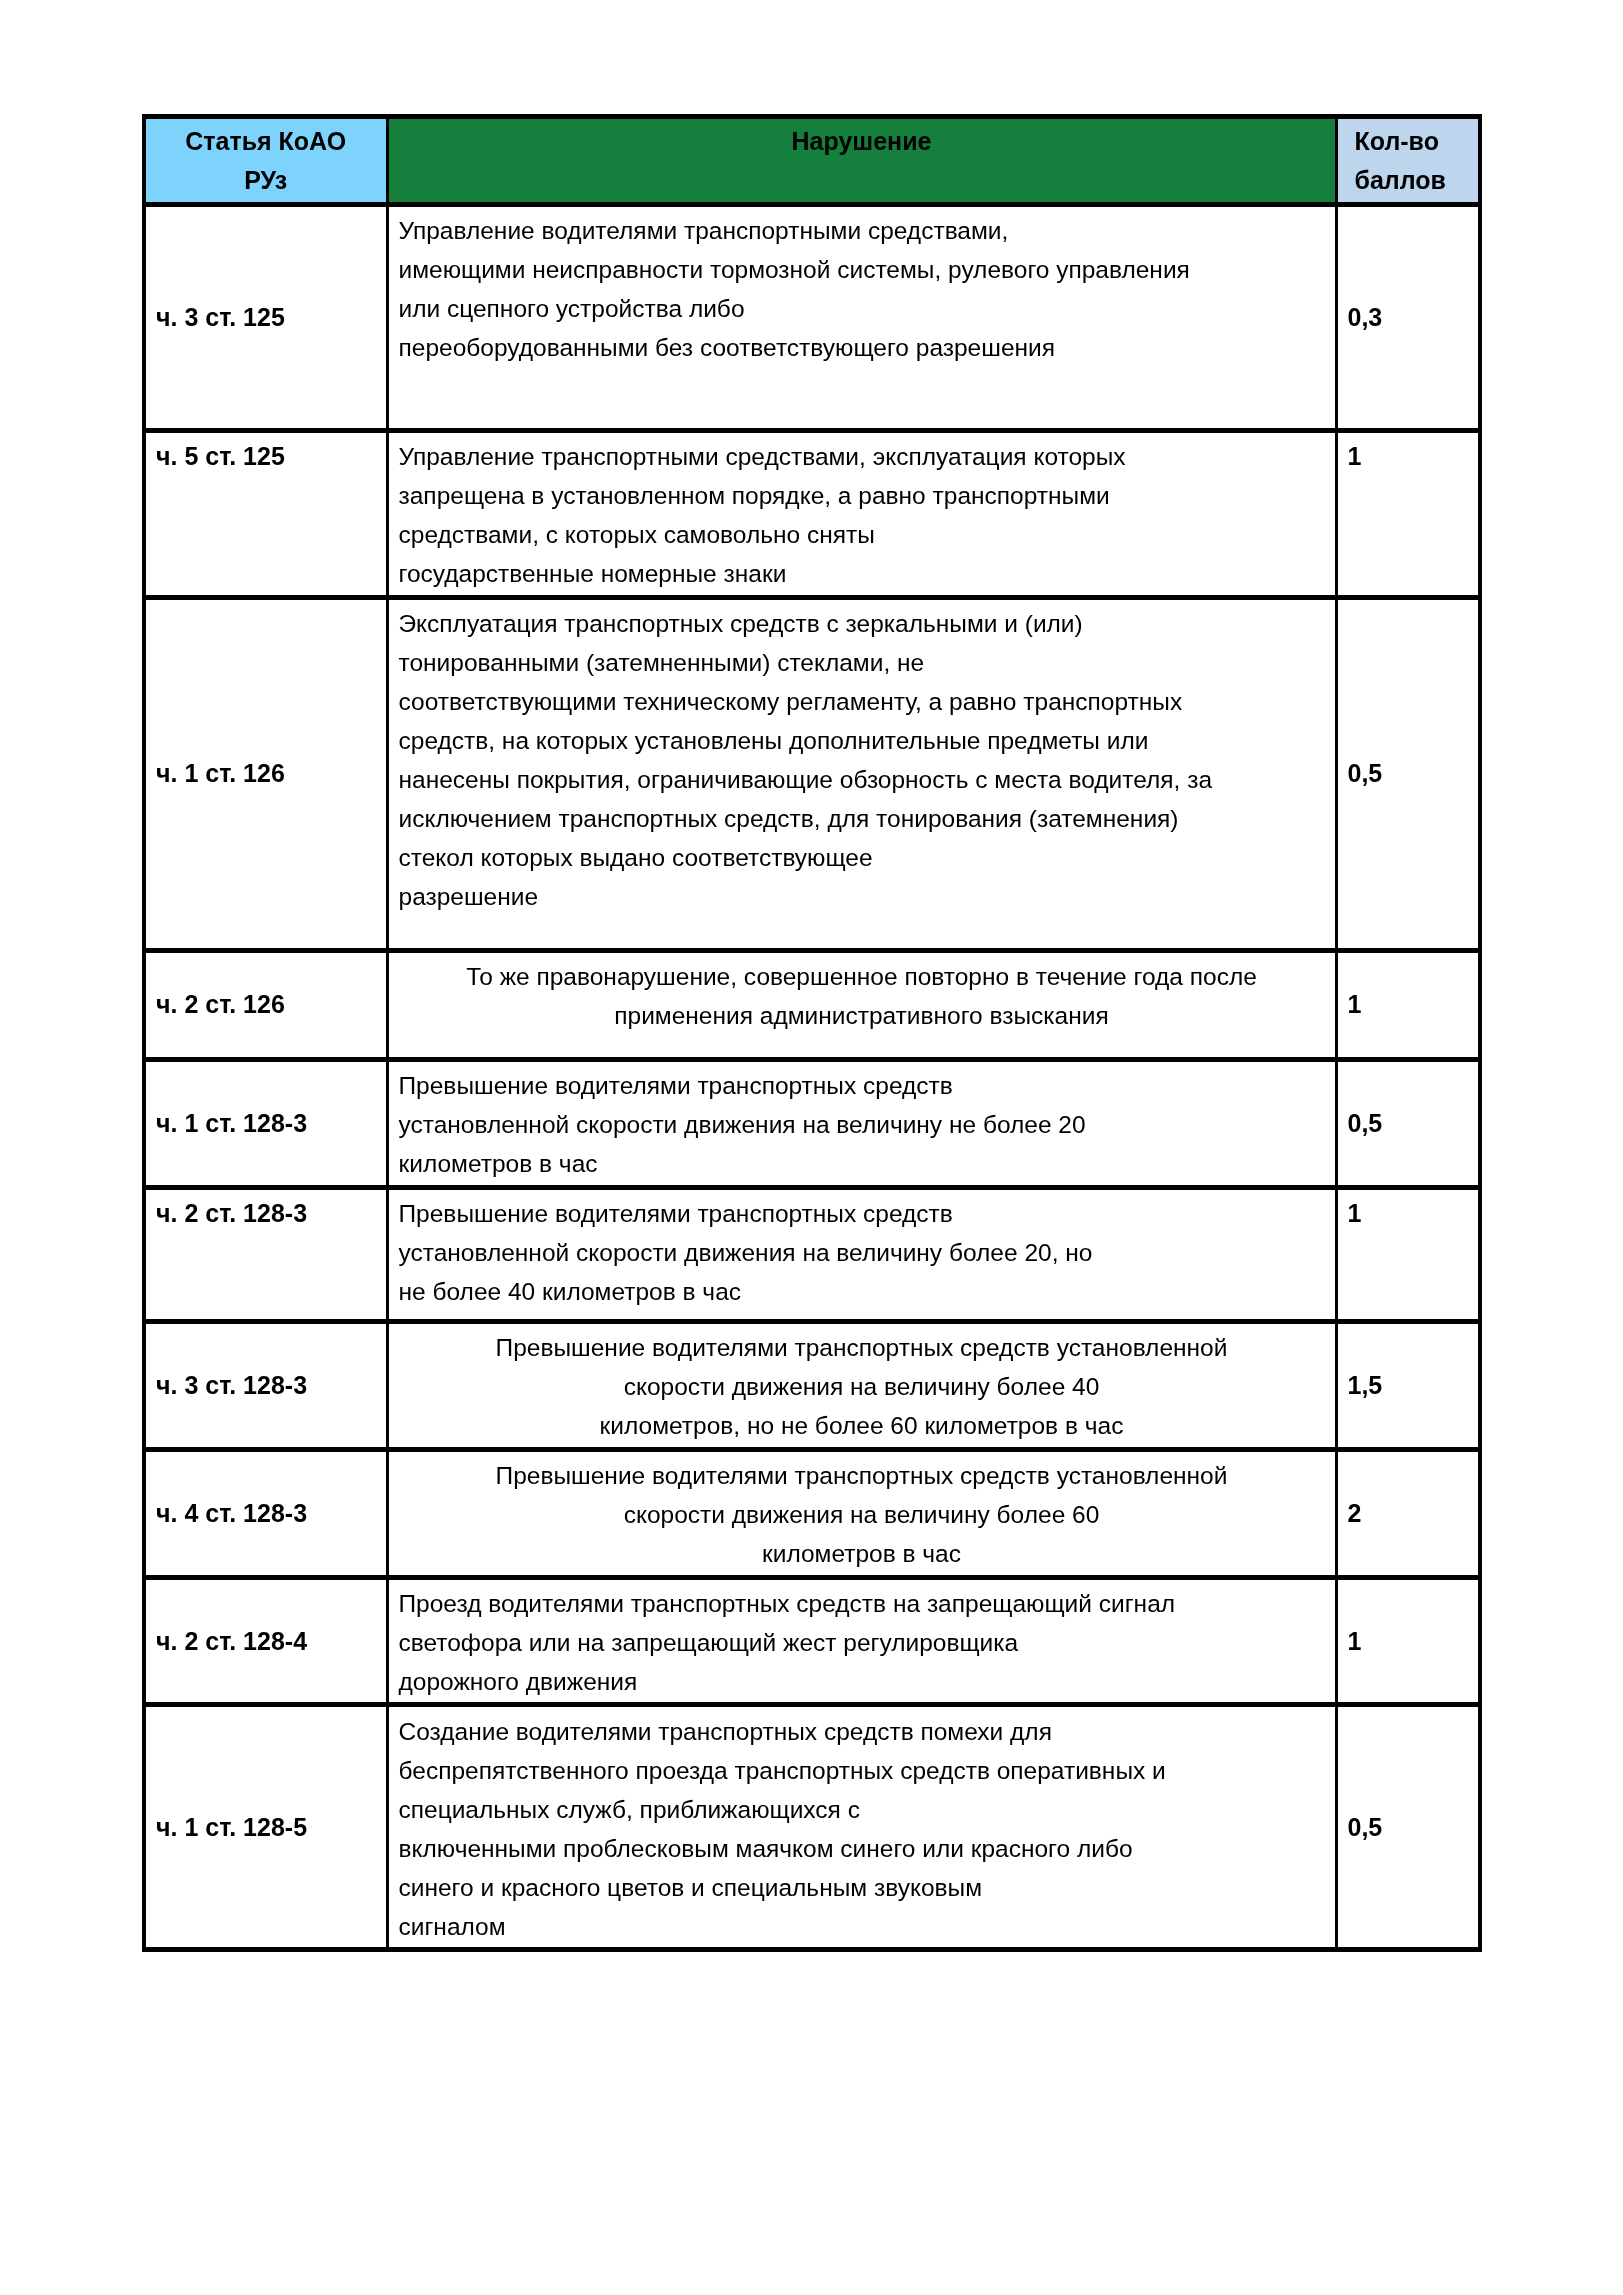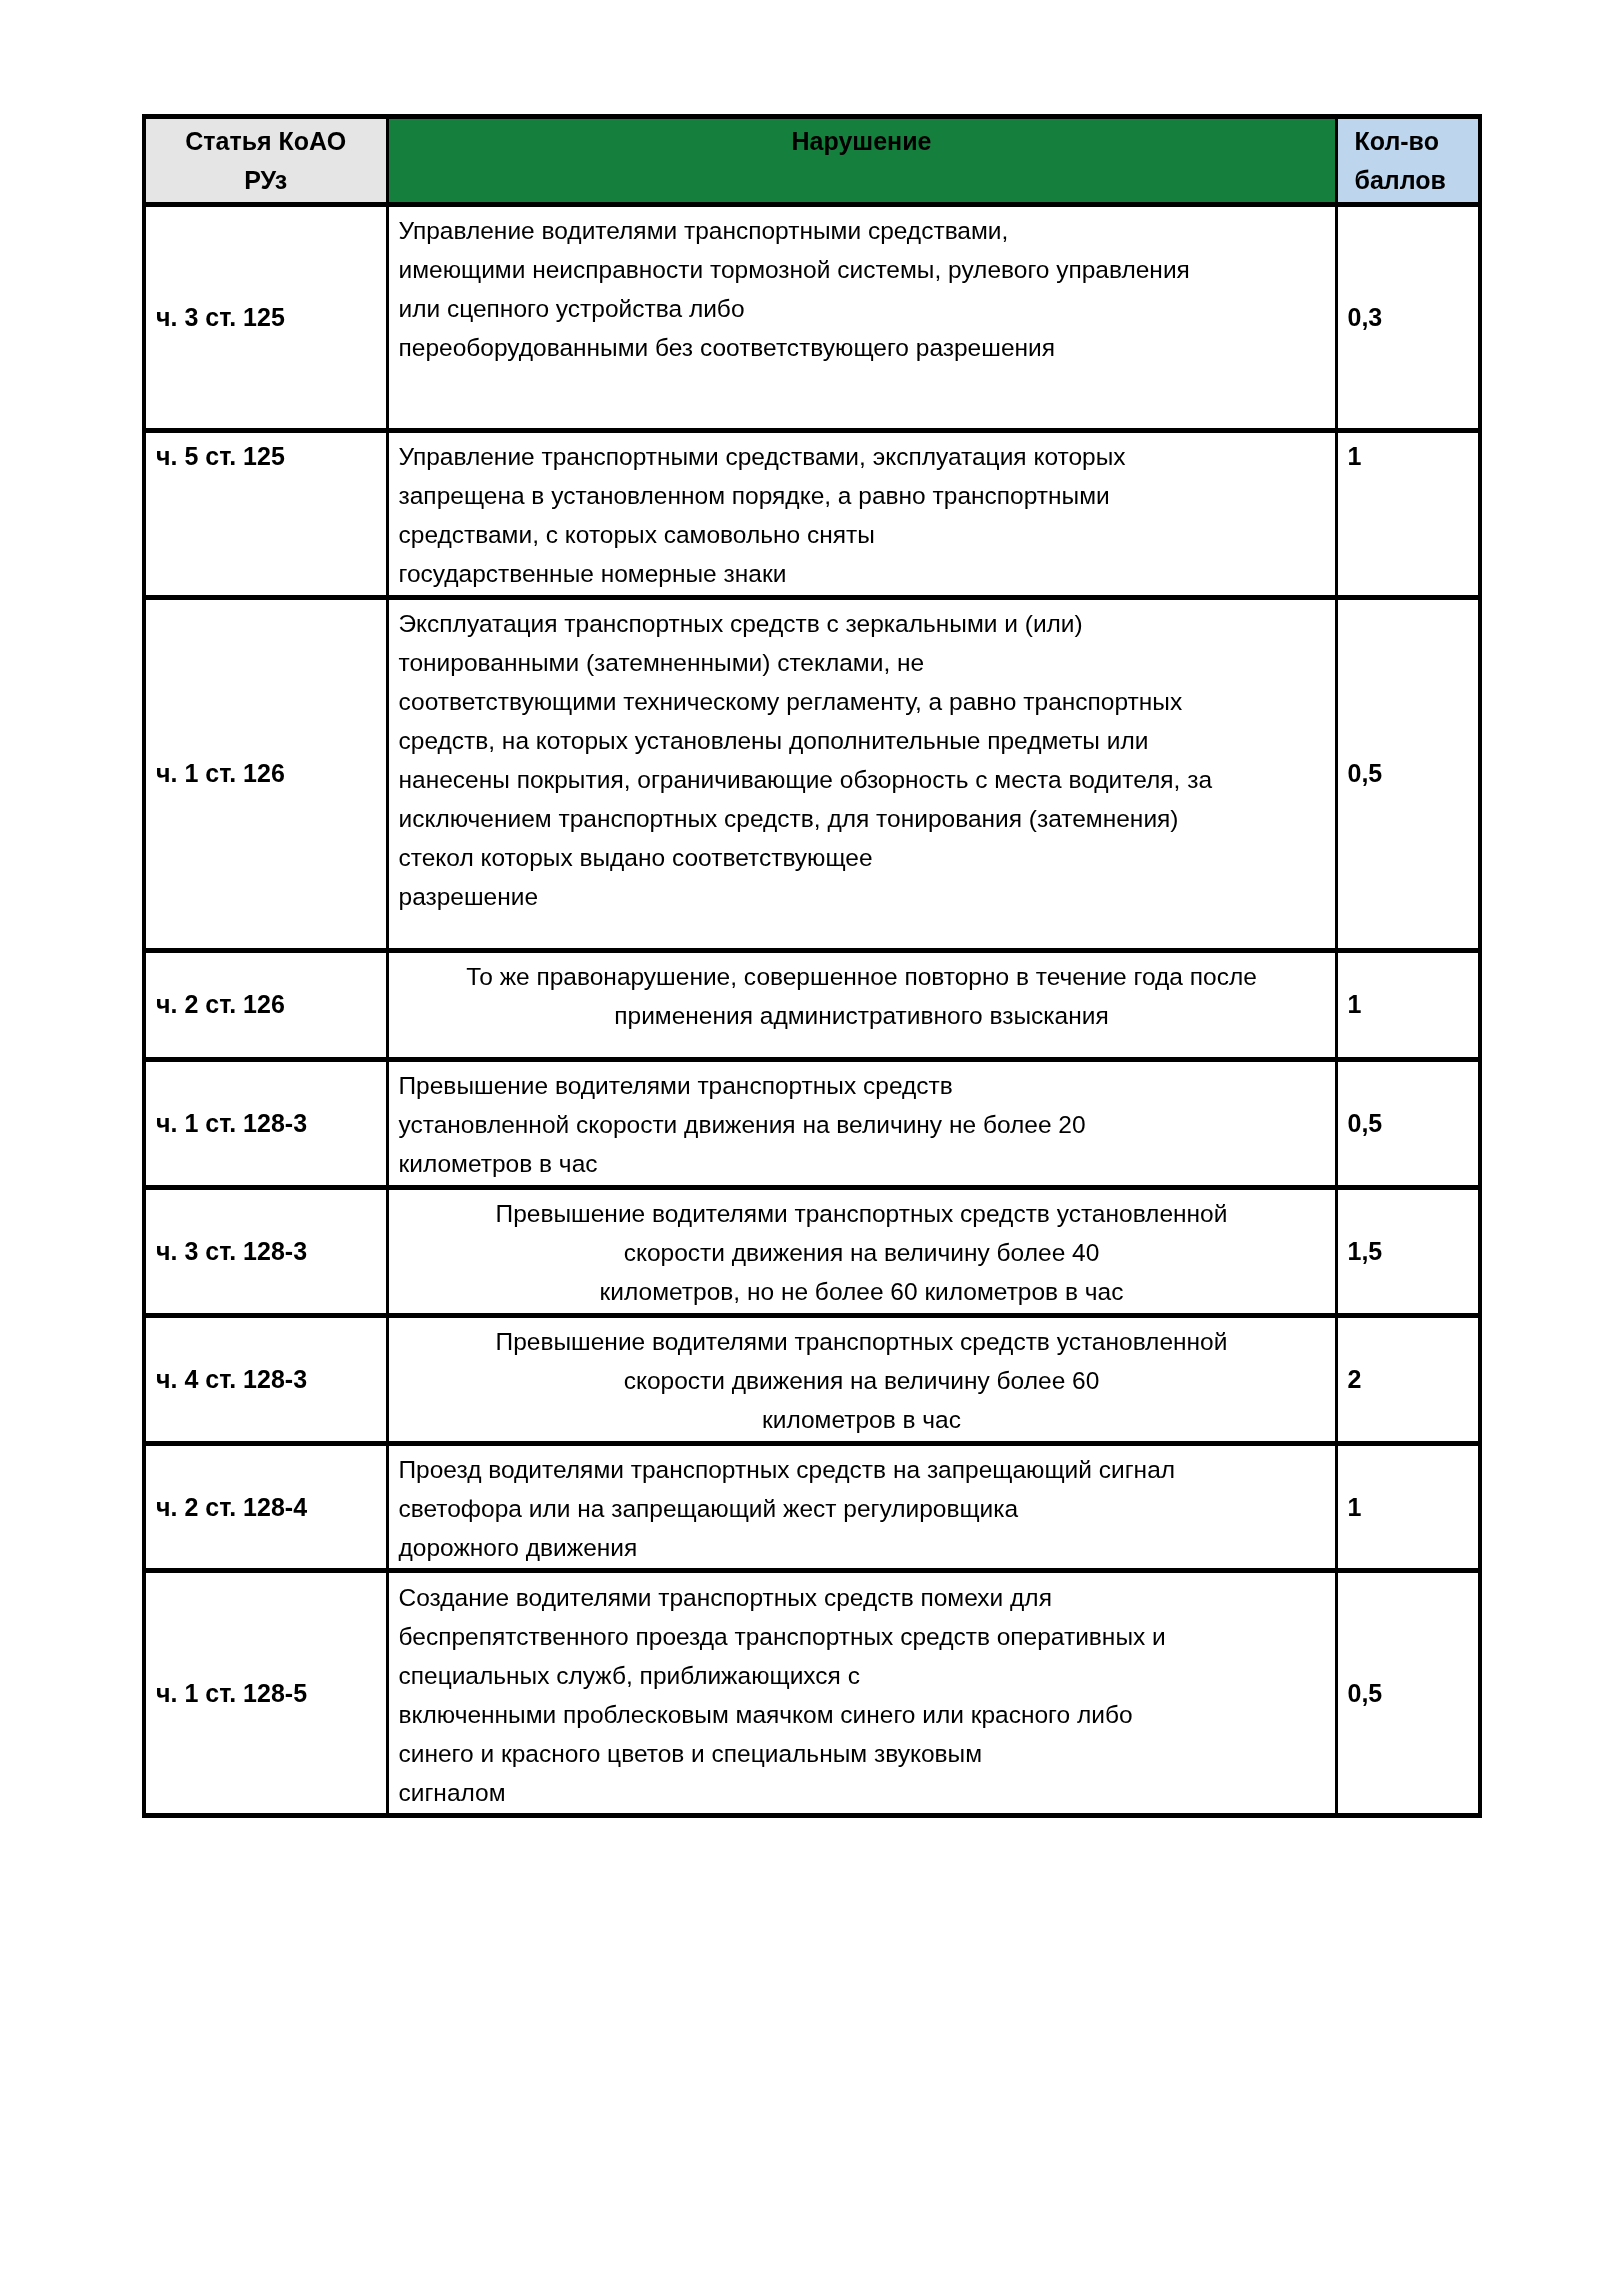--- a/index.html
+++ b/index.html
@@ -91,21 +91,21 @@
 <body>
 
 <table class="doc-table">
   <colgroup>
     <col class="c-article">
     <col class="c-violation">
     <col class="c-points">
   </colgroup>
   <thead>
     <tr>
-      <th class="h-article" style="background: #e5e5e5;">Статья КоАО
+      <th class="h-article" style="background: #7dd3fc;">Статья КоАО
 РУз</th>
       <th class="h-violation" style="background: #15803d;">Нарушение</th>
       <th class="h-points" style="background: rgb(189, 214, 238); padding-left: 17px;">Кол-во
 баллов</th>
     </tr>
   </thead>
   <tbody>
     <tr class="rh1">
       <td class="article">ч. 3 ст. 125</td>
       <td class="violation">Управление водителями транспортными средствами,
@@ -140,20 +140,27 @@
 применения административного взыскания</td>
       <td class="points">1</td>
     </tr>
     <tr class="rh6">
       <td class="article">ч. 1 ст. 128-3</td>
       <td class="violation">Превышение водителями транспортных средств
 установленной скорости движения на величину не более 20
 километров в час</td>
       <td class="points">0,5</td>
     </tr>
+    <tr class="rh7 va-top">
+      <td class="article">ч. 2 ст. 128-3</td>
+      <td class="violation">Превышение водителями транспортных средств
+установленной скорости движения на величину более 20, но
+не более 40 километров в час</td>
+      <td class="points">1</td>
+    </tr>
     <tr class="rh8 ta-left">
       <td class="article">ч. 3 ст. 128-3</td>
       <td class="violation">Превышение водителями транспортных средств установленной
 скорости движения на величину более 40
 километров, но не более 60 километров в час</td>
       <td class="points">1,5</td>
     </tr>
     <tr class="rh9 ta-left">
       <td class="article">ч. 4 ст. 128-3</td>
       <td class="violation">Превышение водителями транспортных средств установленной

